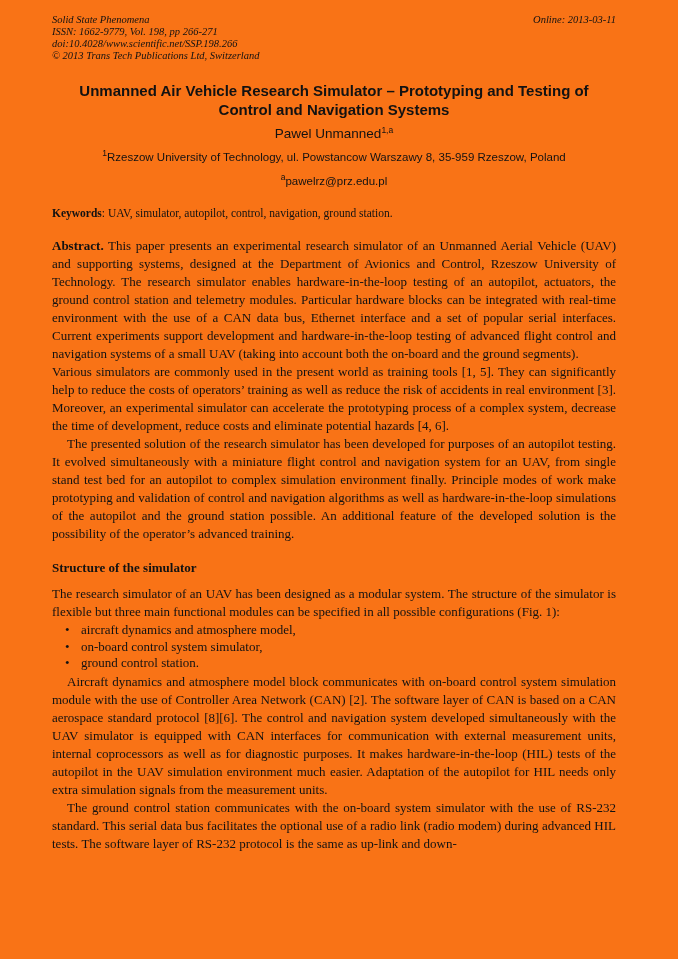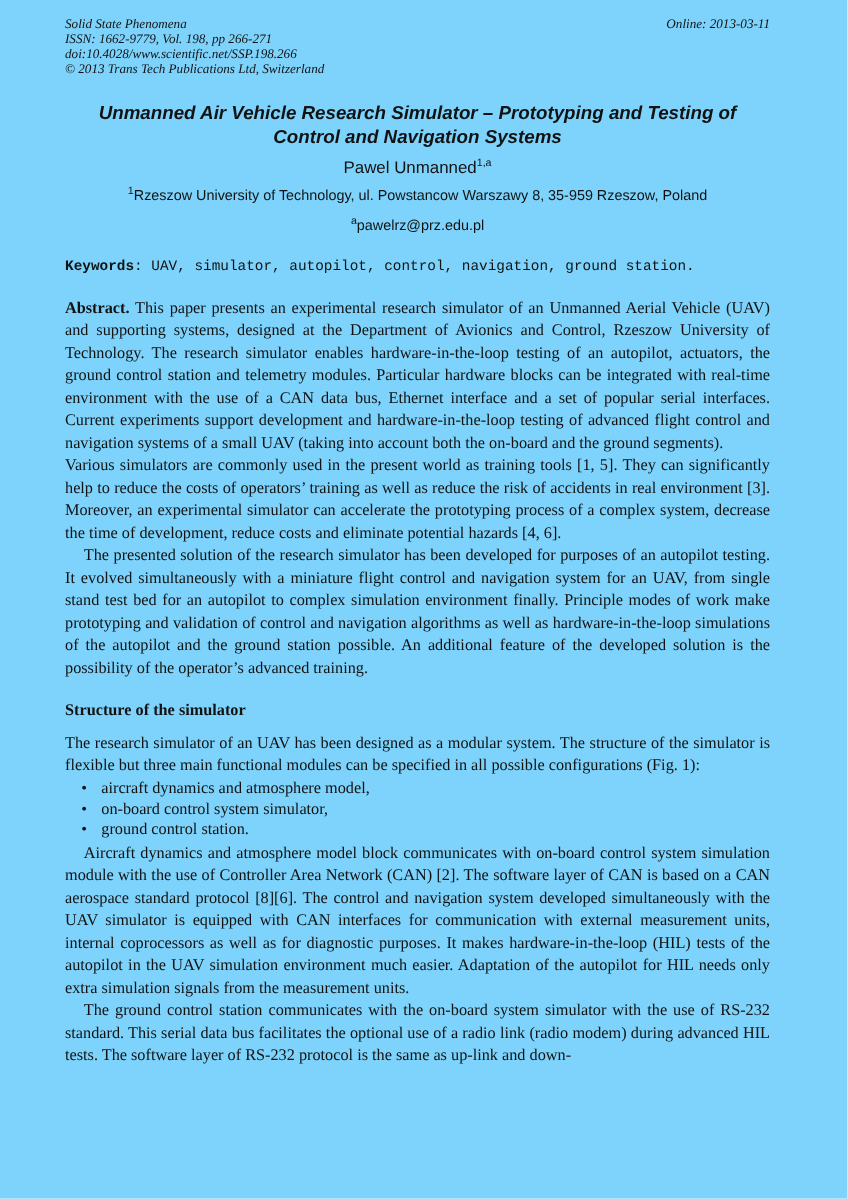--- a/index.html
+++ b/index.html
@@ -2,21 +2,21 @@
 <html><head>
 <meta charset="utf-8">
 <style>
   html, body { margin: 0; padding: 0; background: #ffffff; }
   .page {
     position: relative;
     width: 678px;
     height: 959px;
     box-sizing: border-box;
     padding: 14px 62px 0 52px;
-    background: #7dd3fc;
+    background: #f97316;
     color: #121212;
     font-family: "Liberation Serif", serif;
     overflow: hidden;
   }
   
   .pub-header {
     display: flex;
     justify-content: space-between;
     align-items: flex-start;
     font-style: italic;
@@ -27,21 +27,20 @@
   .pub-right { white-space: nowrap; }
   
   .title {
     font-family: "Liberation Sans", sans-serif;
     font-weight: bold;
     font-size: 15px;
     line-height: 19px;
     text-align: center;
     margin: 19px 0 0 0;
     padding: 0 2px;
-    font-style: italic;
   }
   .author-line {
     text-align: center;
     font-family: "Liberation Sans", sans-serif;
     font-size: 13.5px;
     line-height: 17px;
     margin-top: 6px;
   }
   sup { font-size: 8.5px; line-height: 0; }
   .affil-line {
@@ -52,21 +51,21 @@
     margin-top: 8px;
   }
   .email-line {
     text-align: center;
     font-family: Liberation Sans, sans-serif;
     font-size: 11.5px;
     line-height: 15px;
     margin-top: 9px;
   }
   .keywords-line {
-    font-family: Liberation Mono, monospace;
+    font-family: Liberation Serif, serif;
     font-size: 11.5px;
     line-height: 15px;
     margin: 17px 0 16px 0;
   }
   .bold { font-weight: bold; }
   
   .body-par {
     font-size: 13px;
     line-height: 18px;
     text-align: justify;

